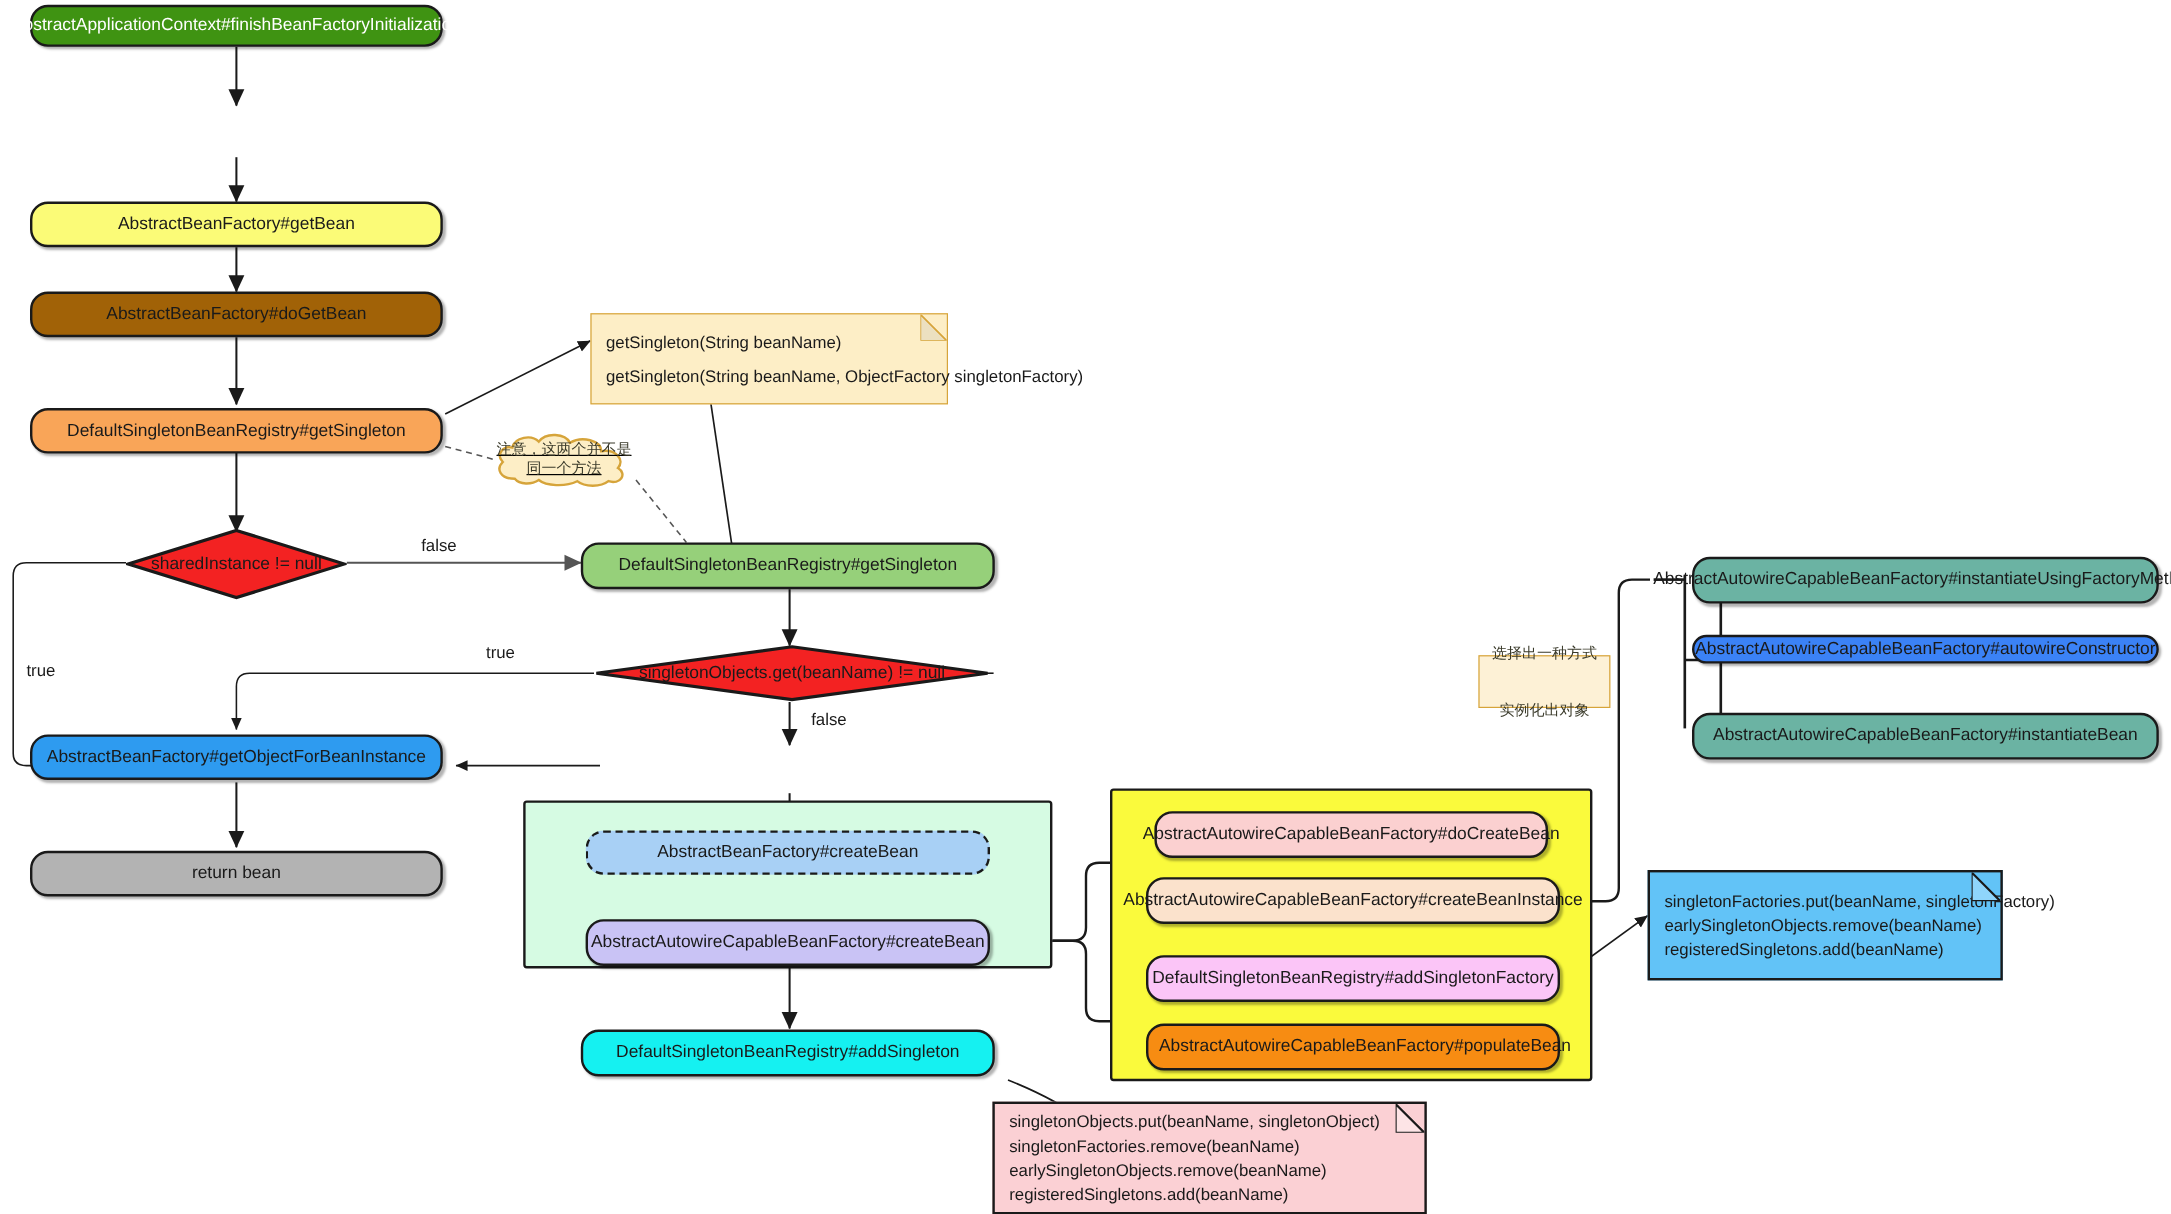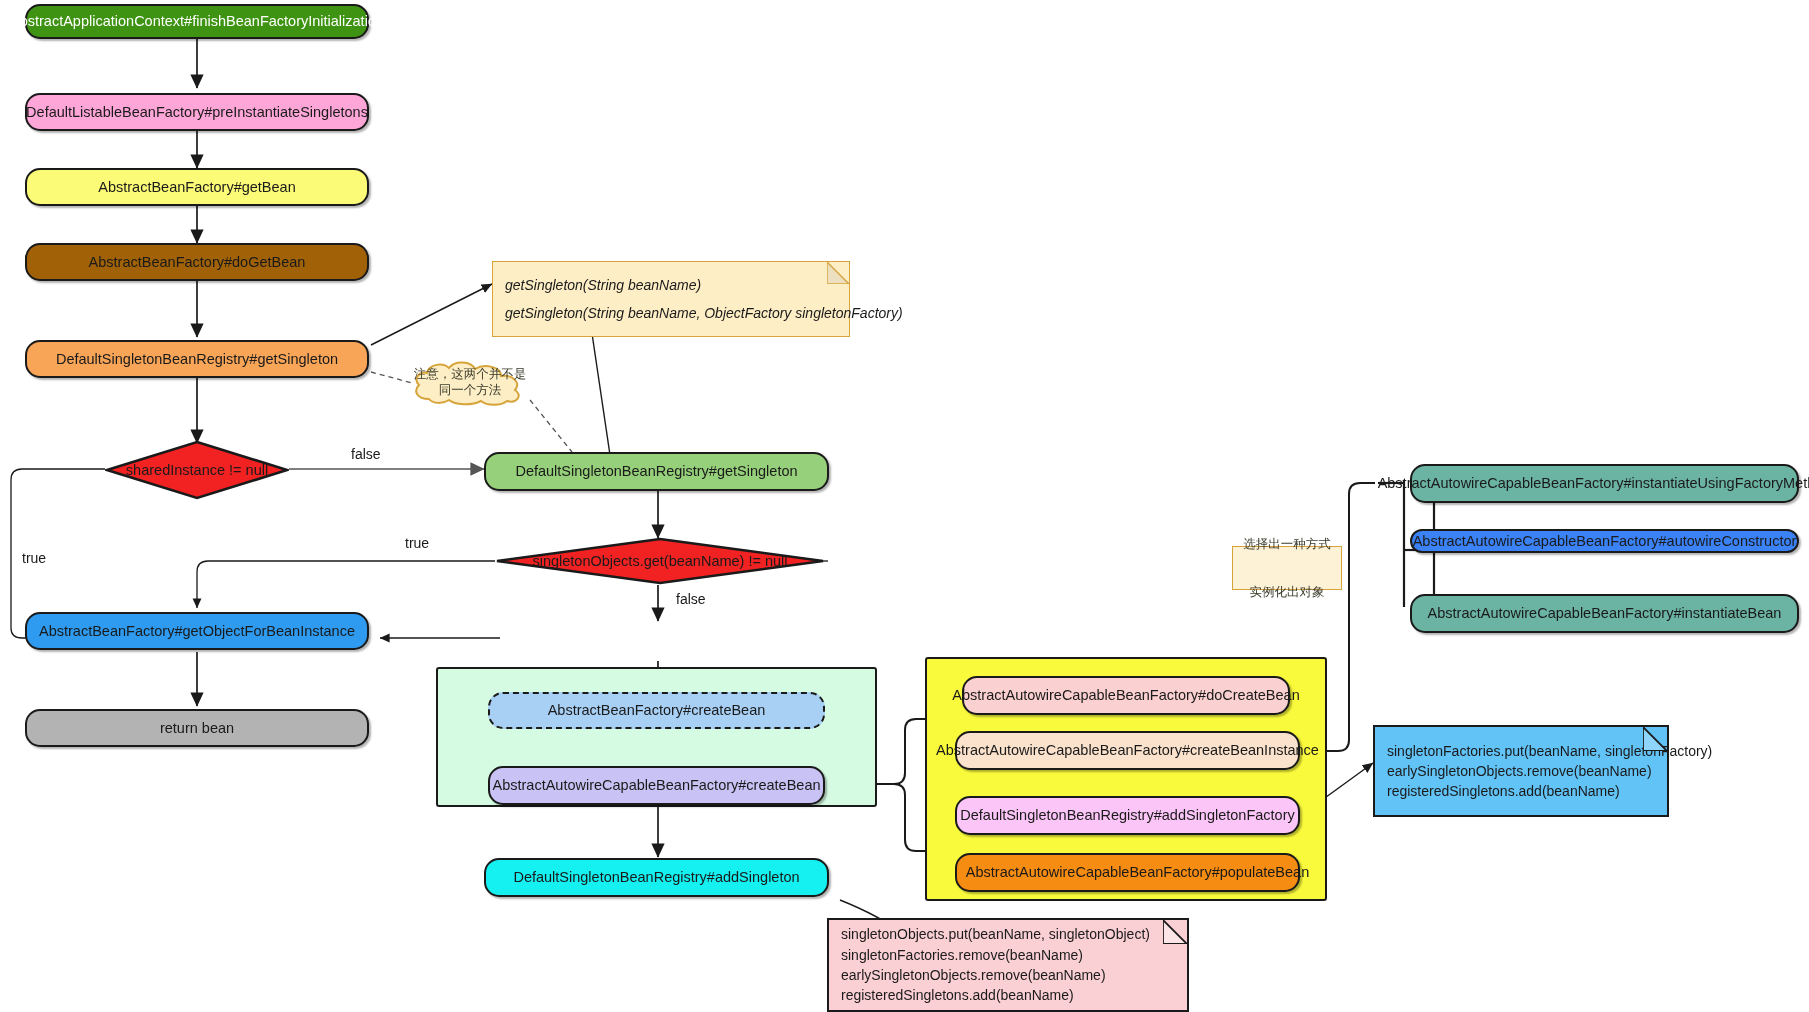--- a/index.html
+++ b/index.html
@@ -82,20 +82,21 @@
     font-size: 14px;
     color: #1a1a1a;
     white-space: nowrap;
   }
   .cloud {
     position: absolute;
     display: flex;
     align-items: center;
     justify-content: center;
     flex-direction: column;
+    text-decoration: underline;
   }
   .cloud svg { position: absolute; left: 0; top: 0; }
   .cloud .cloud-text {
     position: relative;
     z-index: 2;
     font-size: 12.5px;
     color: #3a3a2a;
     text-align: center;
     line-height: 1.25;
     white-space: nowrap;
@@ -313,23 +314,20 @@
     <g stroke="#555" stroke-width="1.3" fill="none" stroke-dasharray="5,4">
       <path d="M371,372 L412,383"></path>
       <path d="M530,400 L572,452"></path>
     </g>
   </svg>
 
   <div class="node" style="left:25px; top:4px; width:344px; height:35px; background:#3f9312; color:#ffffff;">
     <span>AbstractApplicationContext#finishBeanFactoryInitialization</span>
   </div>
 
-  <div class="node" style="left:25px; top:93px; width:344px; height:38px; background:#ffa6d9;">
-    <span>DefaultListableBeanFactory#preInstantiateSingletons</span>
-  </div>
 
   <div class="node" style="left:25px; top:168px; width:344px; height:38px; background:#fbfb77;">
     <span>AbstractBeanFactory#getBean</span>
   </div>
 
   <div class="node" style="left:25px; top:243px; width:344px; height:38px; background:#a16207;">
     <span>AbstractBeanFactory#doGetBean</span>
   </div>
 
   <div class="node" style="left:25px; top:340px; width:344px; height:38px; background:#f9a558;">
@@ -400,21 +398,21 @@
   </div>
 
   <div class="node" style="left:1410px; top:529px; width:389px; height:24px; background:#3b82f6;">
     <span>AbstractAutowireCapableBeanFactory#autowireConstructor</span>
   </div>
 
   <div class="node" style="left:1410px; top:594px; width:389px; height:39px; background:#6bb3a3;">
     <span>AbstractAutowireCapableBeanFactory#instantiateBean</span>
   </div>
 
-  <div class="note" style="left:492px; top:261px; width:358px; height:76px; background:#fdeec6; border:1.6px solid #d6a43a;font-style:italic;">
+  <div class="note" style="left:492px; top:261px; width:298px; height:76px; background:#fdeec6; border:1.6px solid #d6a43a;">
     <svg class="fold" width="22" height="22" viewBox="0 0 22 22">
       <polygon points="0,0 22,22 0,22" fill="#ece0c0" stroke="#d6a43a" stroke-width="1.4" transform="translate(0,0) rotate(0)"></polygon>
     </svg>
     <div class="note-line">getSingleton(String beanName)</div>
     <div class="gap"></div>
     <div class="note-line">getSingleton(String beanName, ObjectFactory singletonFactory)</div>
   </div>
 
   <div class="cloud" style="left:409px; top:359px; width:122px; height:48px;">
     <svg width="122" height="48" viewBox="0 0 122 48">

